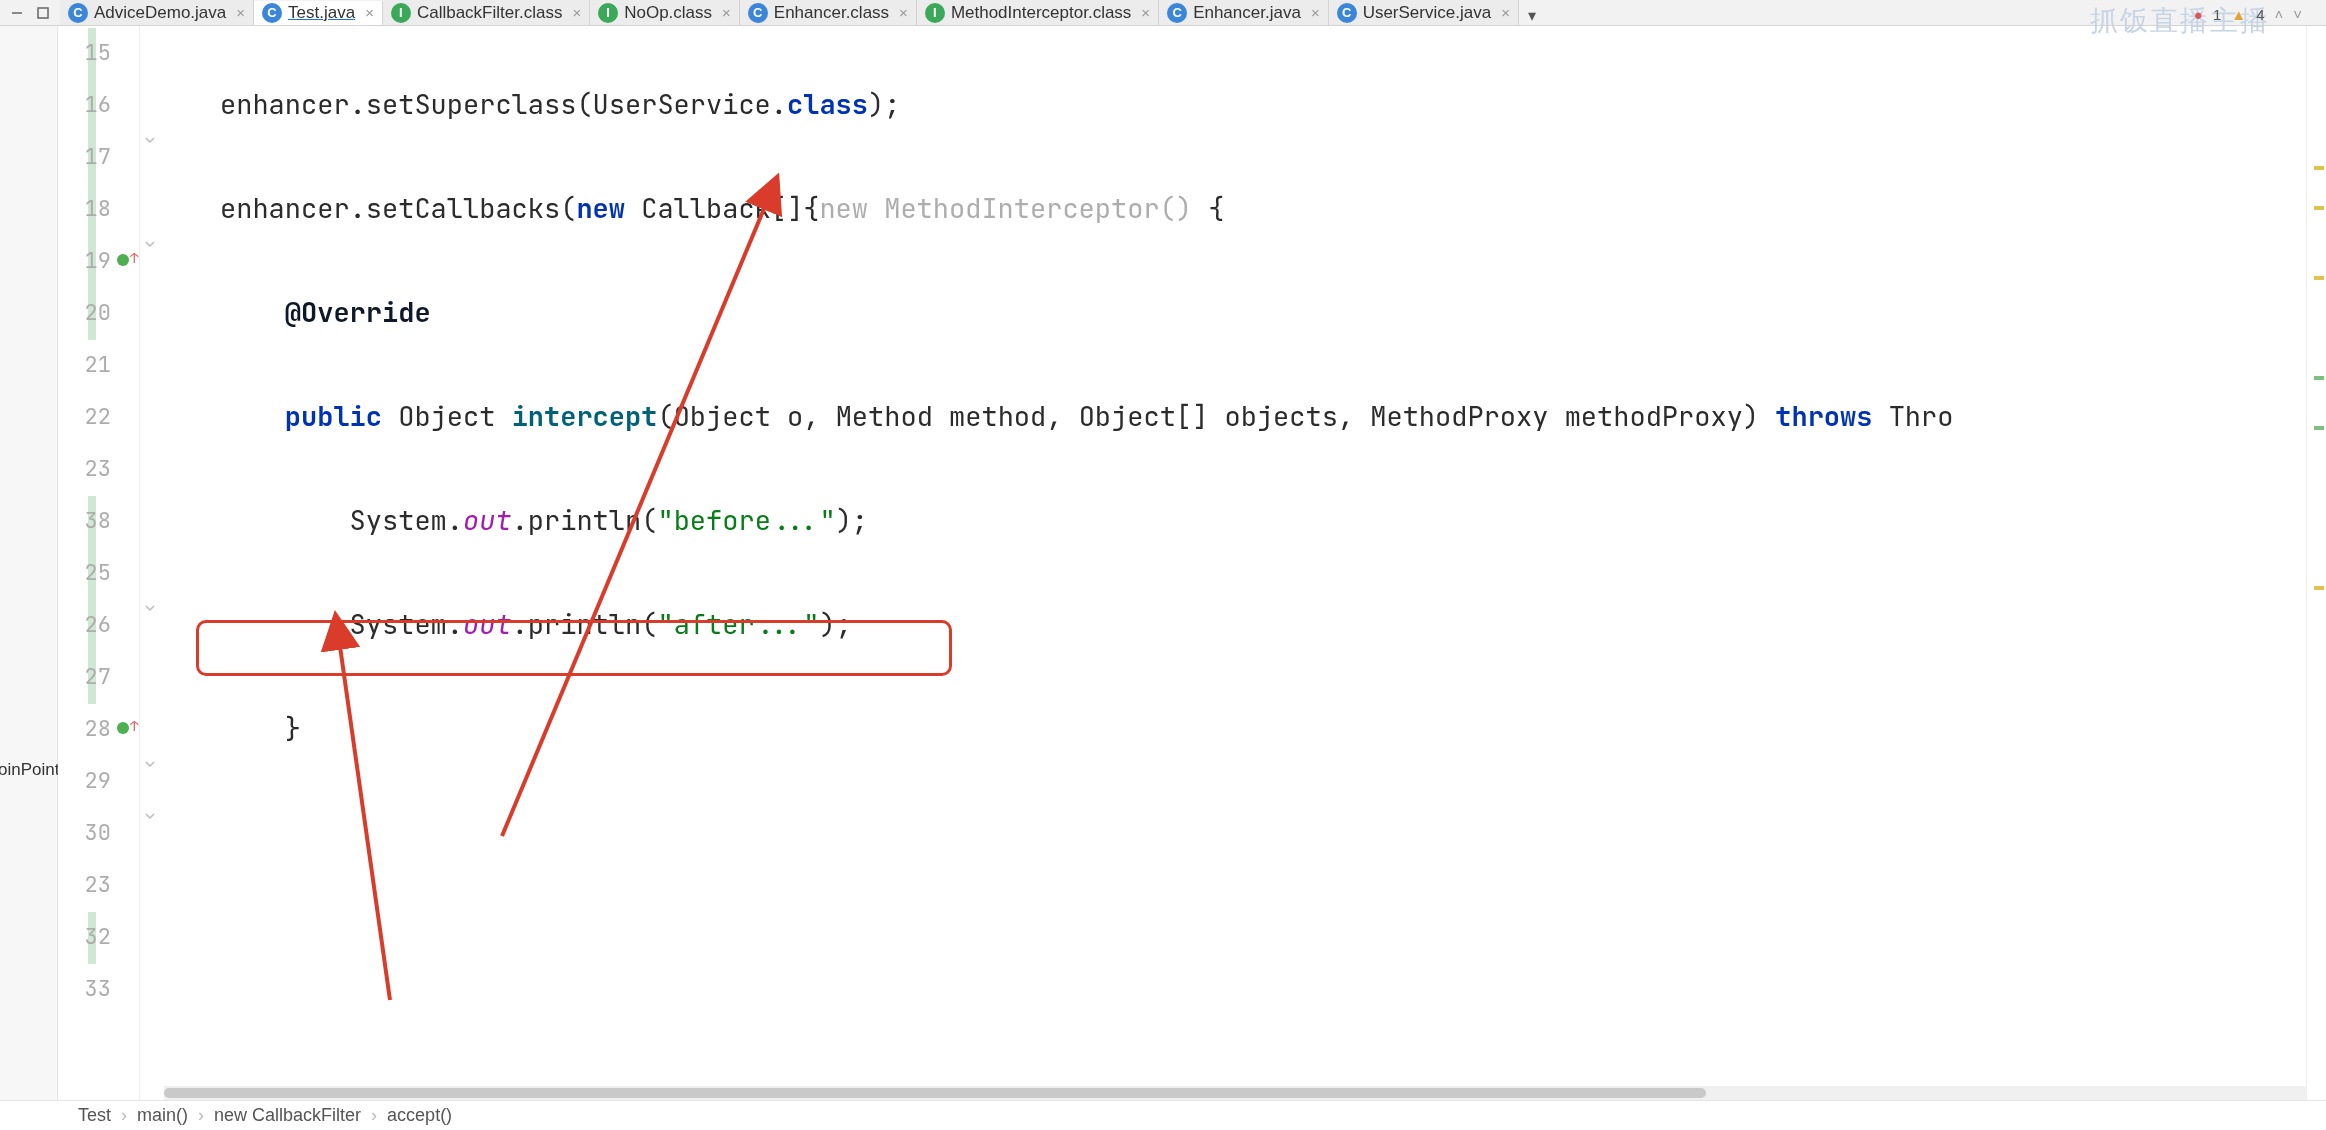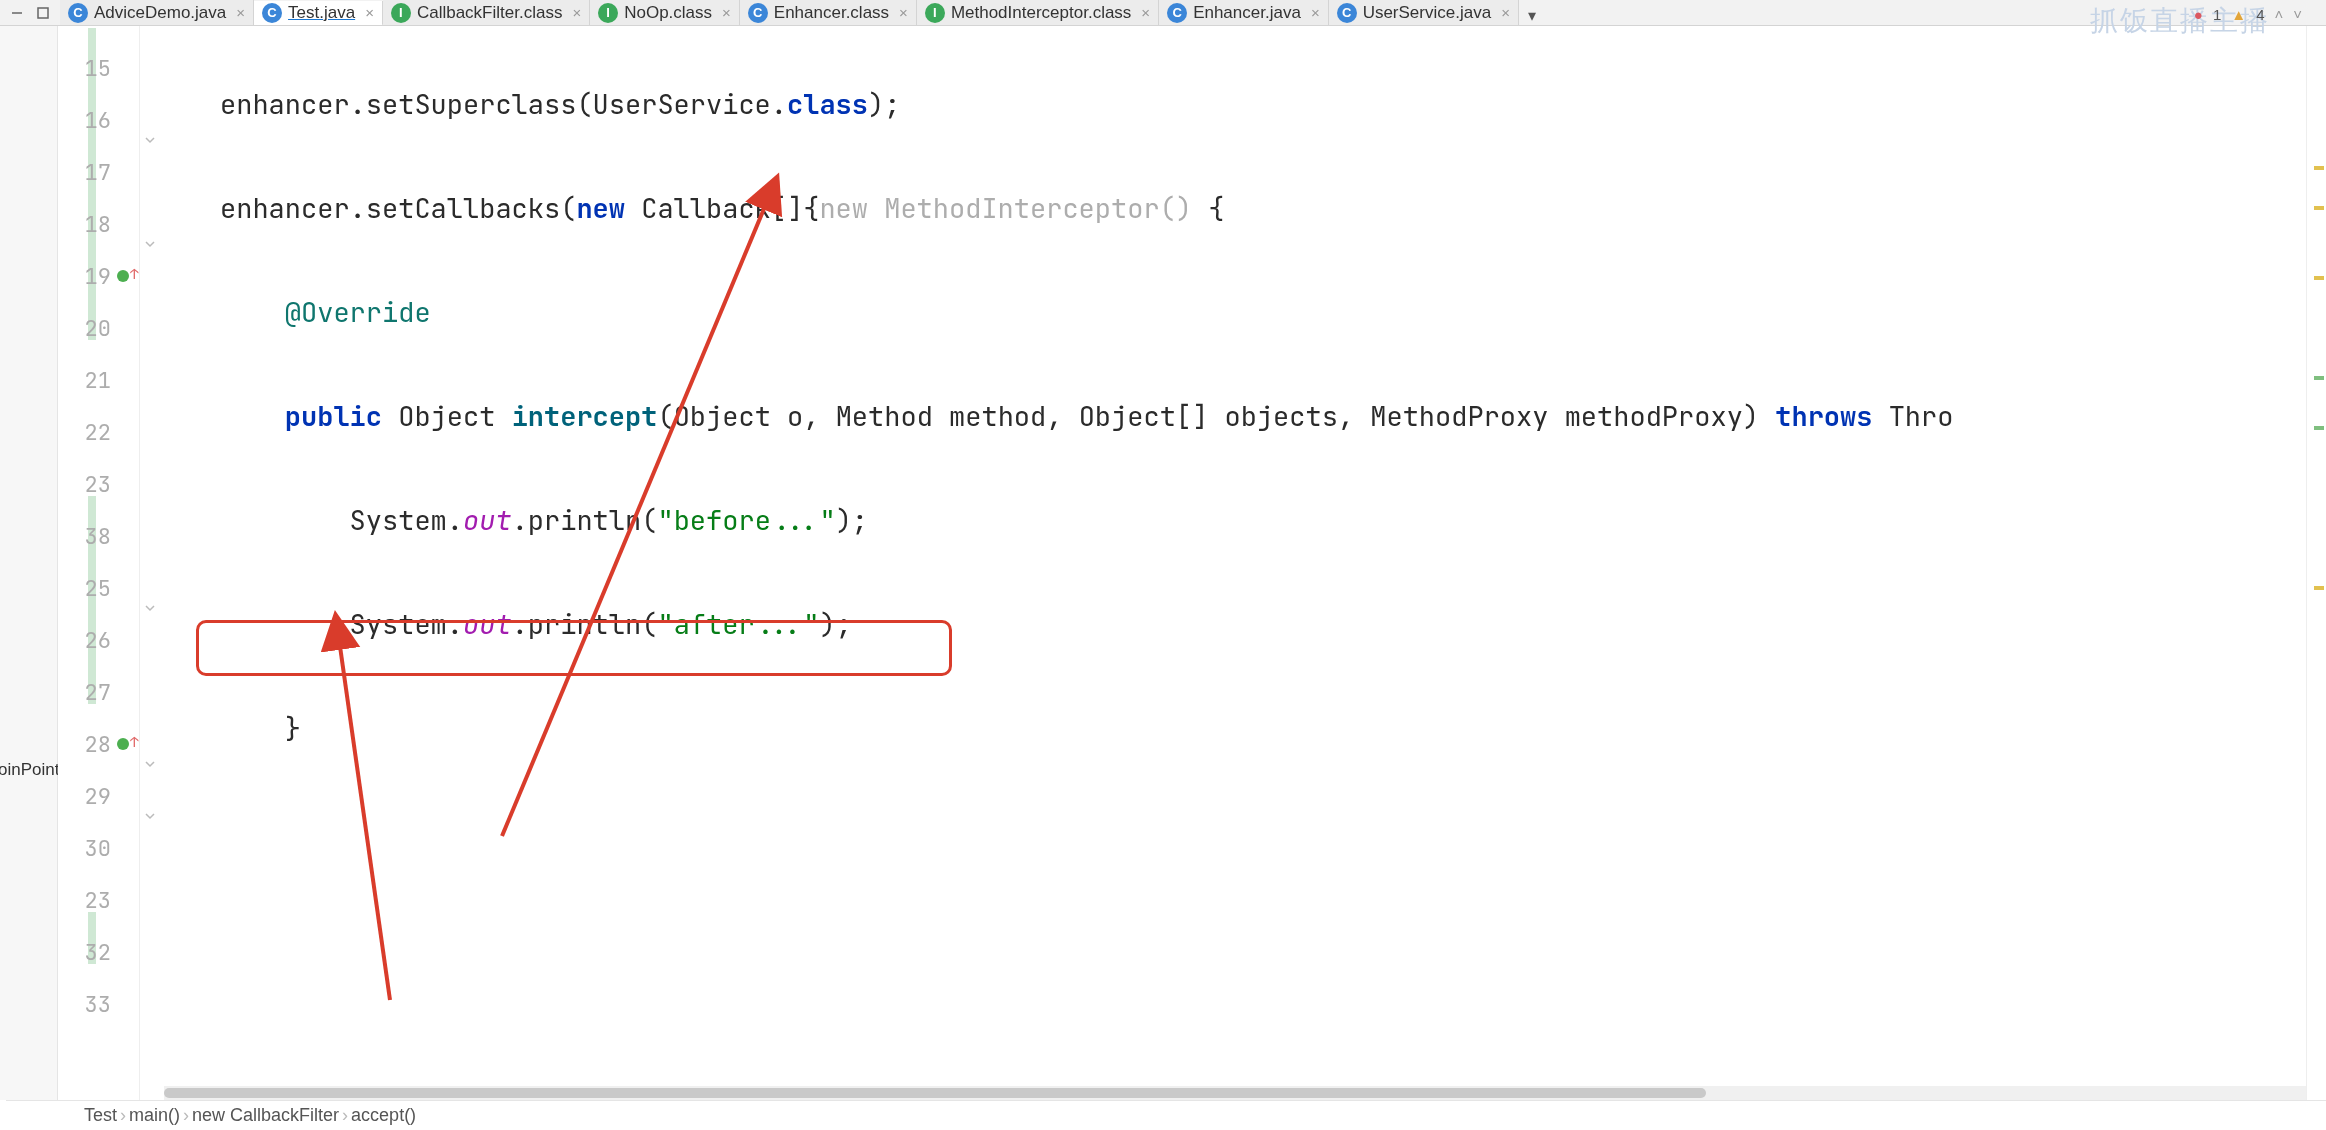--- a/index.html
+++ b/index.html
@@ -14,34 +14,34 @@
     .fi-c { background: #3b86d8; }
     .fi-i { background: #3ba85a; }
     .tab .close { color: #999; font-size: 15px; margin-left: 4px; }
     .tab.active .lbl { text-decoration: underline; text-decoration-color: #1976d2; }
     .tab-more { width: 26px; display: flex; align-items: center; justify-content: center; color: #555; }
 
     .main { position: absolute; top: 26px; left: 0; right: 0; bottom: 30px; display: flex; }
     .left-strip { width: 58px; background: #f7f7f7; border-right: 1px solid #e5e5e5; position: relative; }
     .left-strip .hint { position: absolute; bottom: 320px; left: -2px; font-size: 17px; color: #333; white-space: nowrap; transform: none; }
 
-    .gutter { width: 82px; background: #fff; border-right: 1px solid #eee; font-family: "JetBrains Mono", Consolas, monospace; font-size: 22px; color: #adadad; padding-top: 16px; position: relative; }
+    .gutter { width: 82px; background: #fff; border-right: 1px solid #eee; font-family: "JetBrains Mono", Consolas, monospace; font-size: 22px; color: #adadad; padding-top: 0; position: relative; }
     .gutter .ln { height: 52px; display: flex; align-items: center; justify-content: flex-end; padding-right: 28px; position: relative; }
     .gutter .mark { position: absolute; right: 4px; width: 18px; height: 18px; }
     .mark.green-up { top: 50%; transform: translateY(-50%); }
     .mark.green-up::before { content: ""; position: absolute; left: 0; top: 3px; width: 12px; height: 12px; background: #4caf50; border-radius: 50%; }
     .mark.green-up::after { content: "↑"; position: absolute; left: 13px; top: -2px; color: #e06666; font-size: 14px; font-weight: bold; }
     .fold-strip { width: 24px; background: #fff; position: relative; }
     .fold-strip .fold { position: absolute; width: 16px; height: 16px; left: 2px; display: flex; align-items: center; justify-content: center; }
     .fold svg { width: 14px; height: 14px; }
 
     .code { flex: 1; font-family: "JetBrains Mono", Consolas, monospace; font-size: 27px; line-height: 52px; color: #2b2b2b; position: relative; padding-left: 56px; white-space: pre; overflow: hidden; }
     .code .line { height: 52px; display: block; }
     .kw { color: #0033b3; font-weight: 600; }
-    .ann { color: #0f766e; }
+    .ann { color: #0f172a; font-weight: bold; }
     .str { color: #067d17; }
     .cm { color: #8c8c8c; }
     .fld { color: #a21caf; font-style: italic; }
     .mth-d { color: #00627a; font-weight: 600; }
     .ghost { color: #adadad; }
     .mod-strip { position: absolute; left: 30px; width: 8px; background: #cfe8d4; }
     .mod1 { top: 2px; height: 312px; }
     .mod2 { top: 470px; height: 208px; }
     .mod3 { top: 886px; height: 52px; }
 
@@ -53,21 +53,21 @@
     .insp .err { color: #db5860; font-weight: bold; }
     .insp .warn { color: #e2a53a; font-weight: bold; }
     .insp .chev { color: #999; }
     .rail-mark { position: absolute; right: 2px; width: 10px; height: 4px; }
     .rm-y { background: #e2c14f; }
     .rm-g { background: #7fbf7f; }
 
     .hscroll { position: absolute; bottom: 30px; left: 164px; right: 20px; height: 14px; background: #f0f0f0; }
     .hscroll .thumb { position: absolute; left: 0; top: 2px; height: 10px; width: 72%; background: #c9c9c9; border-radius: 5px; }
 
-    .breadcrumb { position: absolute; bottom: 0; left: 6px; right: 0; height: 30px; background: #fff; border-top: 1px solid #e5e5e5; display: flex; align-items: center; font-size: 18px; color: #555; padding-left: 78px; gap: 3px; }
+    .breadcrumb { position: absolute; bottom: 0; left: 0; right: 0; height: 30px; background: #fff; border-top: 1px solid #e5e5e5; display: flex; align-items: center; font-size: 18px; color: #555; padding-left: 78px; gap: 10px; }
     .breadcrumb .sep { color: #bbb; }
     .watermark { position: absolute; top: 2px; right: 56px; font-size: 28px; color: #c6d4e6; font-weight: 500; letter-spacing: 2px; pointer-events: none; }
   </style>
 </head>
 <body>
 
 <div class="top-bar">
   <span class="wicon"><svg viewBox="0 0 14 14">
         <line x1="2" y1="7" x2="12" y2="7" stroke="#666" stroke-width="1.5"></line>
       </svg></span>

